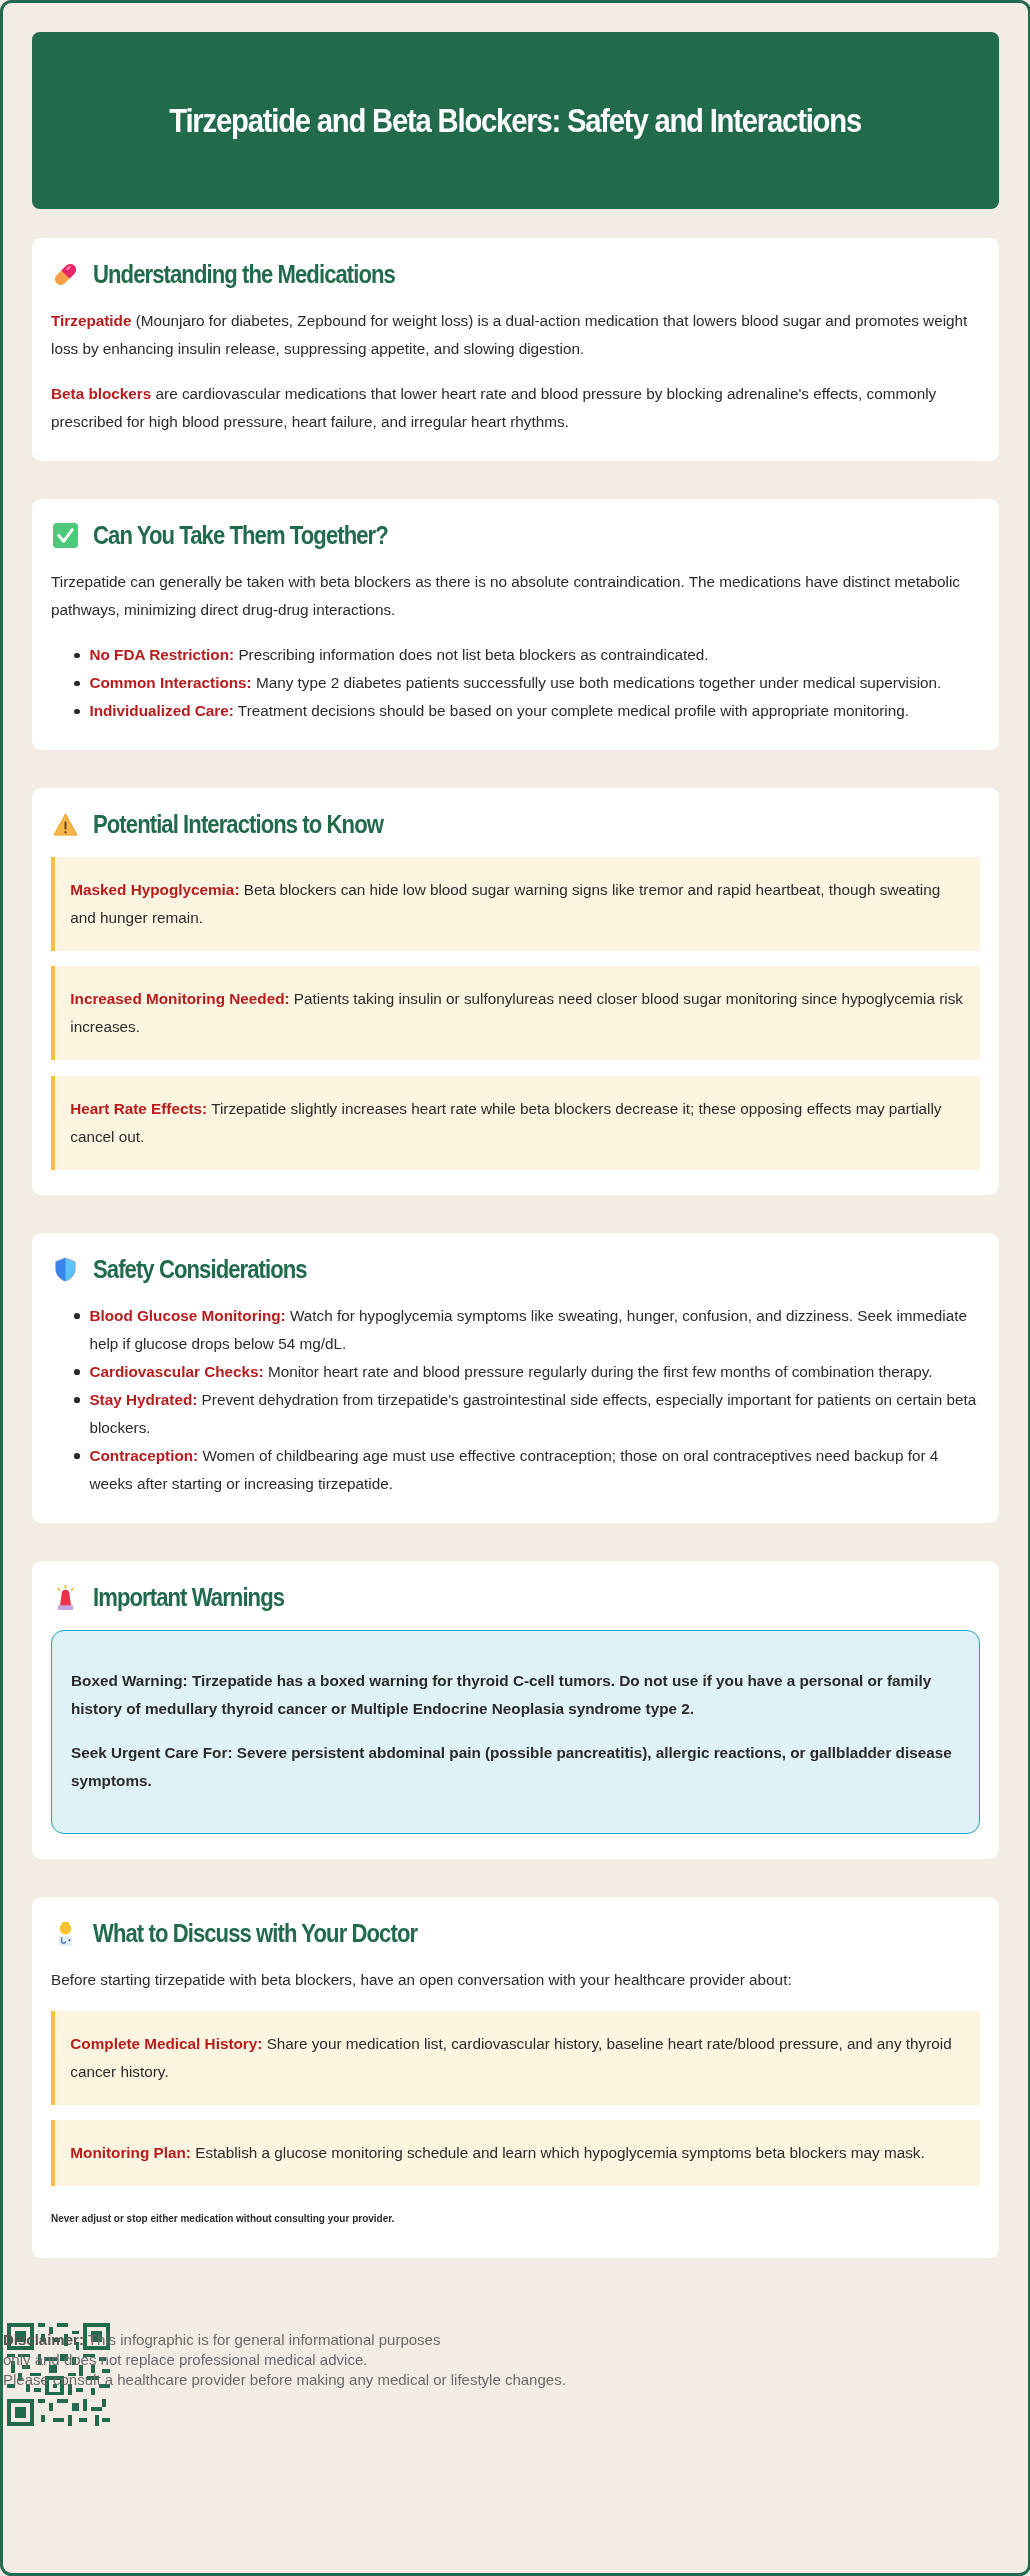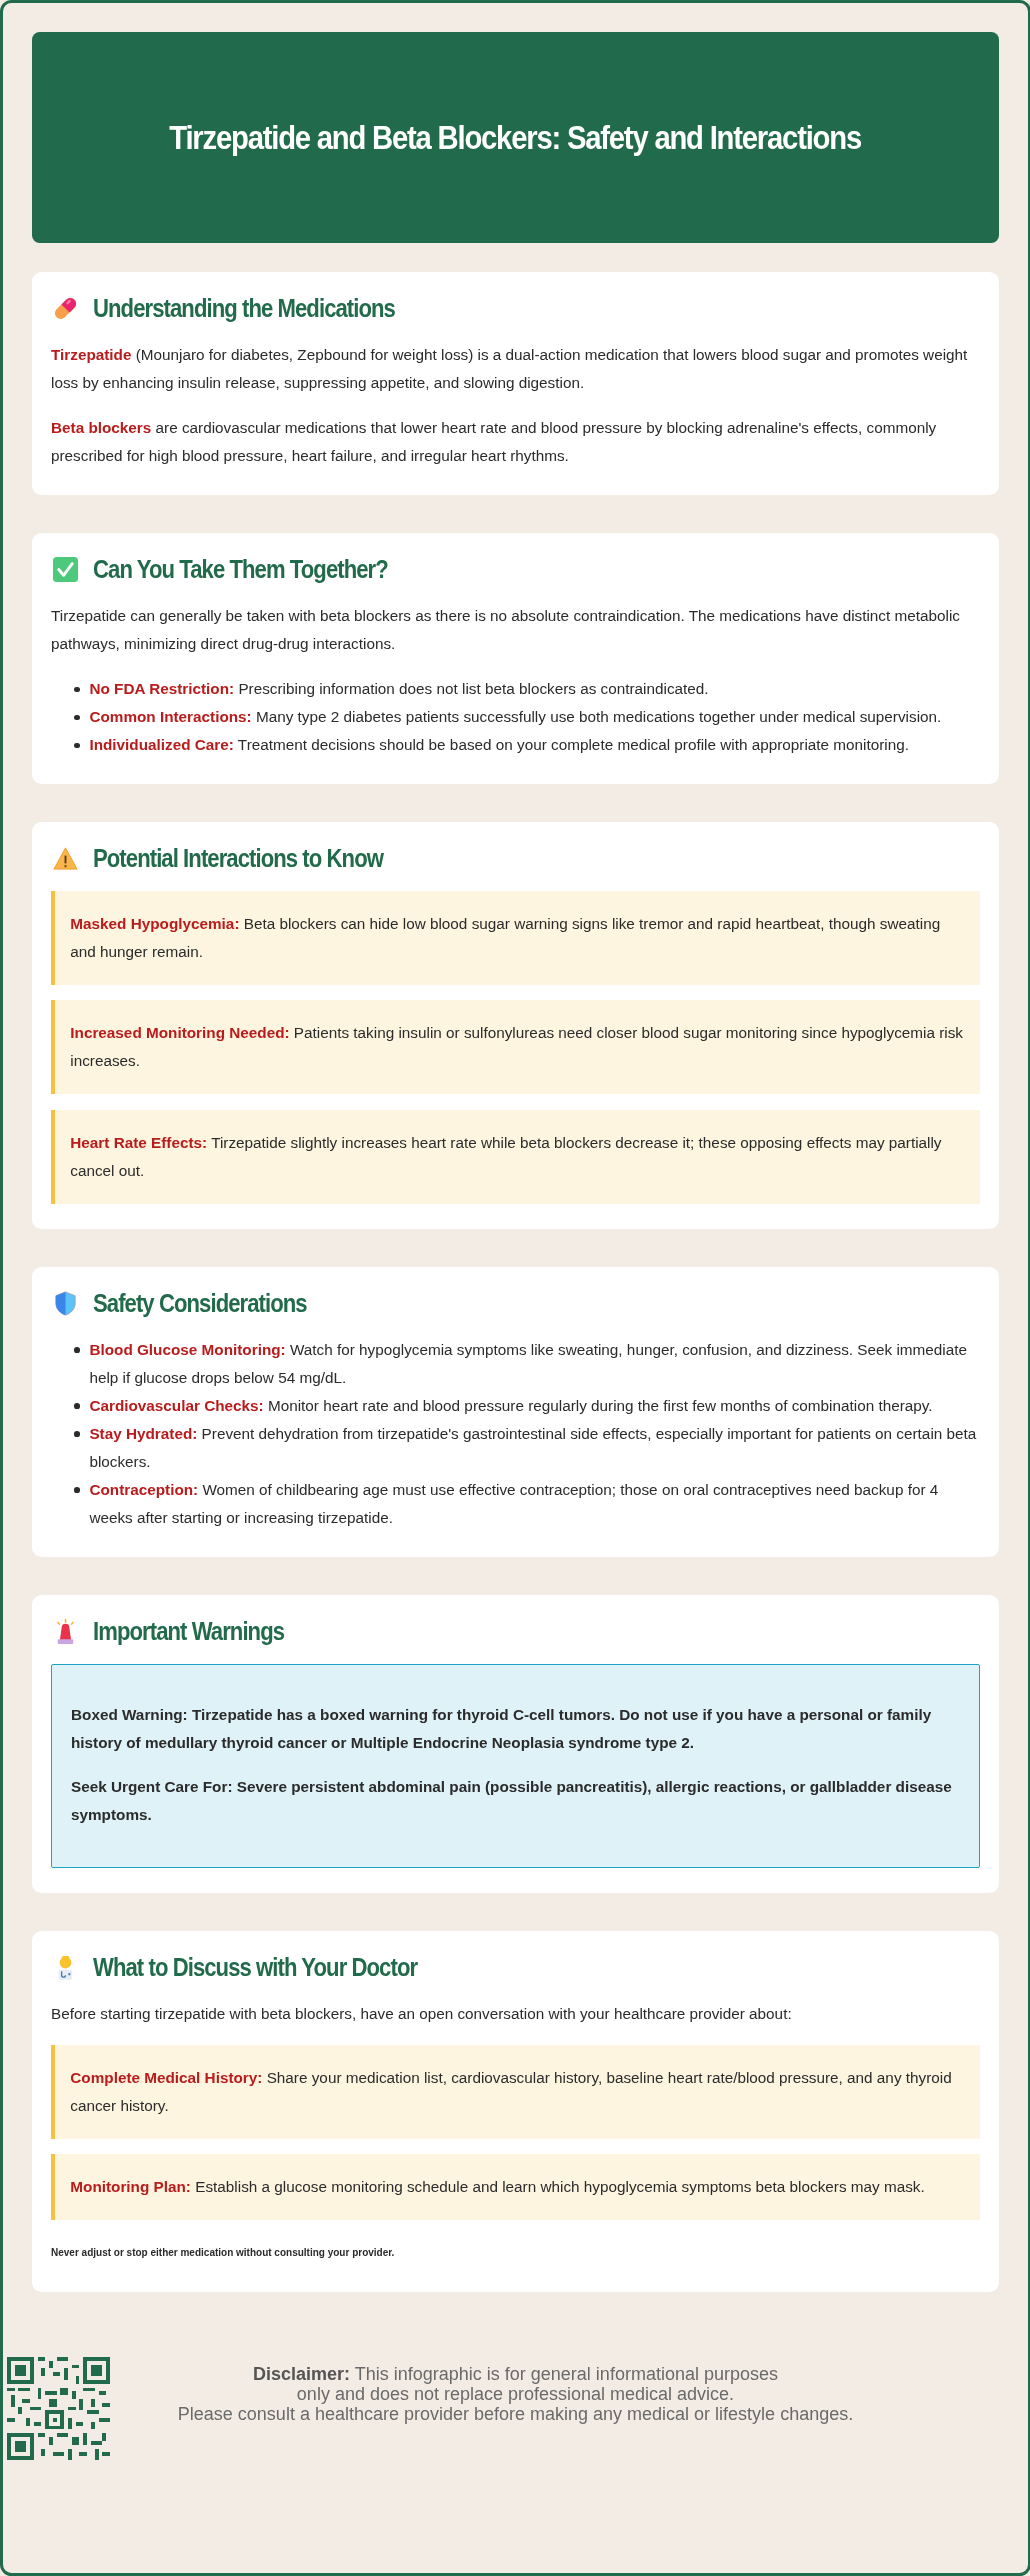--- a/index.html
+++ b/index.html
@@ -14,21 +14,21 @@
       min-height: 2576px;
       border: 3.8px solid #226a4c;
       border-radius: 11.5px;
       background: #f3ece5;
       padding: 29px 29px 0 29px;
       position: relative;
     }
     .header {
       background: #226a4c;
       border-radius: 7.7px;
-      height: 211px;
+      height: 177px;
       display: flex;
       align-items: center;
       justify-content: center;
       margin-bottom: 29px;
     }
     .header h1 {
       color: #ffffff;
       font-family: "Liberation Sans", sans-serif;
       font-weight: 700;
       font-size: 34px;
@@ -93,21 +93,21 @@
       border-left: 4.8px solid #f6c142;
       padding: 19px 17px 19px 15.3px;
       font-size: 15.3px;
       line-height: 28px;
       margin-bottom: 15.3px;
     }
     .callout:last-child { margin-bottom: 0; }
     .warnbox {
       background: #dff2f7;
       border: 1.9px solid #1aa6c4;
-      border-radius: 2px;
+      border-radius: 13px;
       padding: 36px 19px 38px 19px;
     }
     .warnbox p {
       font-size: 15.3px;
       line-height: 28px;
       font-weight: 700;
       color: #2b2b2b;
       margin-bottom: 16.3px;
     }
     .warnbox p:last-child { margin-bottom: 0; }
@@ -123,23 +123,22 @@
       margin: 0 -29px;
     }
     .qr {
       position: absolute;
       left: 3.8px; top: 27px;
       width: 103px; height: 103px;
     }
     .disclaimer {
       position: absolute;
       left: 0; right: 0; top: 34px;
-      text-align: center;
       color: #6a6a6a;
-      font-size: 18px;
+      font-size: 15px;
       line-height: 20px;
     }
     .disclaimer b { color: #555; }
   </style>
 </head>
 <body>
 
 <div class="frame">
 
   <div class="header">

